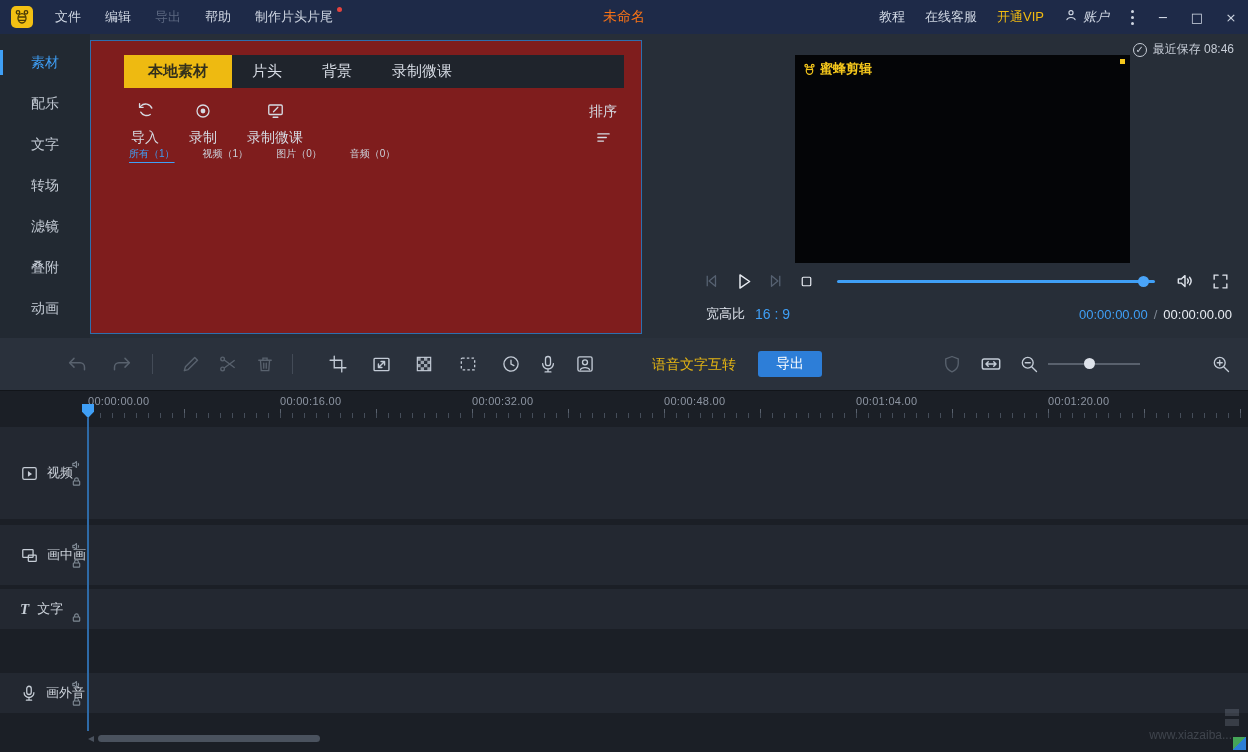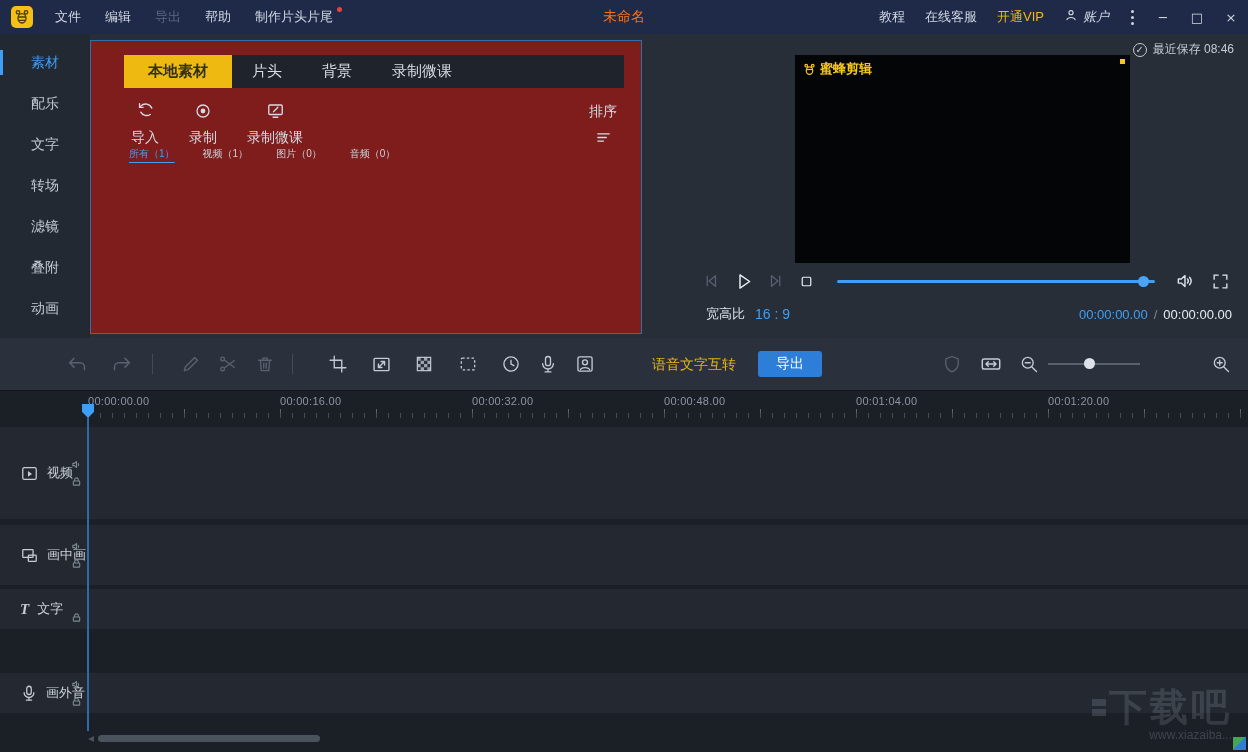--- a/index.html
+++ b/index.html
@@ -514,20 +514,19 @@
     <div class="hscroll"></div>
 
     <div class="dlwm">
       <div class="dlwm-row">
         <span class="dlwm-px">
             <b></b>
             <b></b>
             <b></b>
             <b></b>
           </span>
-        <span class="dlwm-title">下载吧</span>
       </div>
       <div class="dlwm-url">www.xiazaiba...</div>
     </div>
     <span class="dl-favicon"></span>
   </div>
 
 </div>
 
 </body></html>

